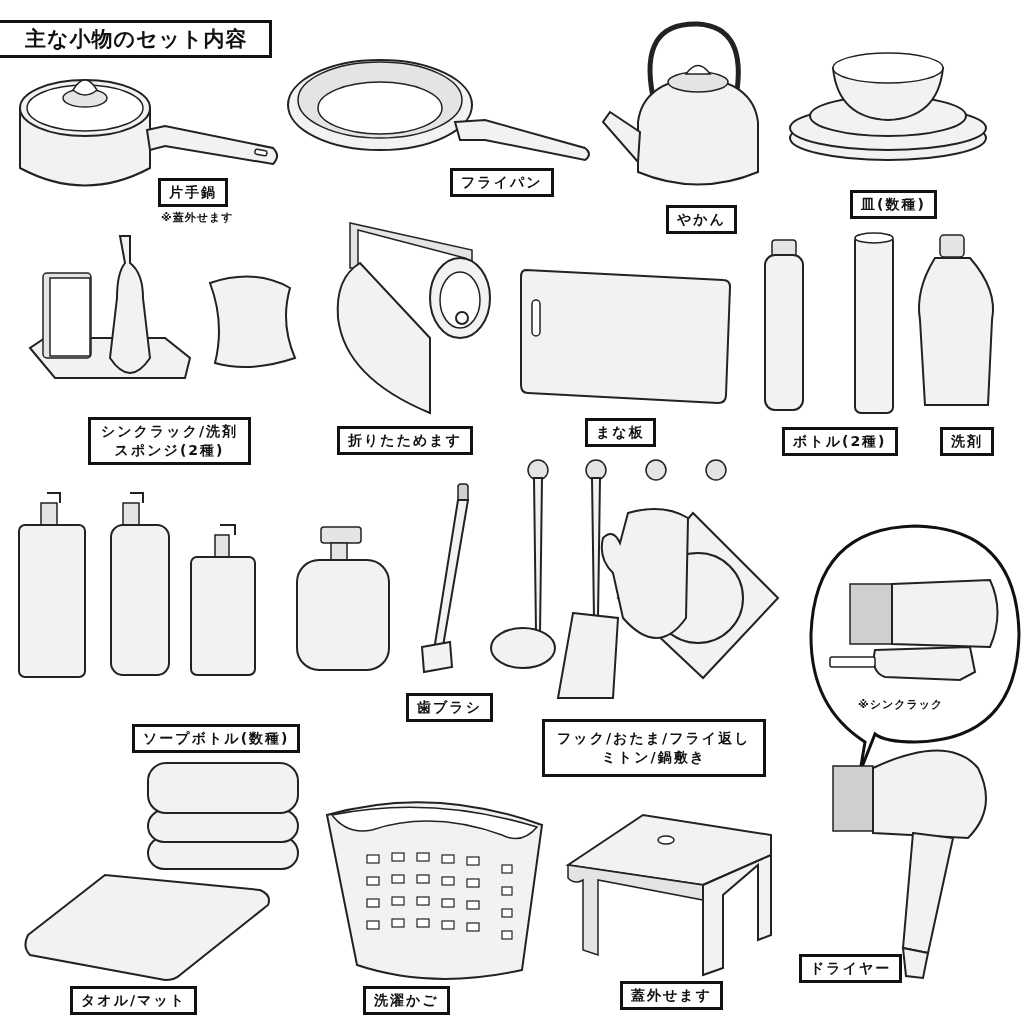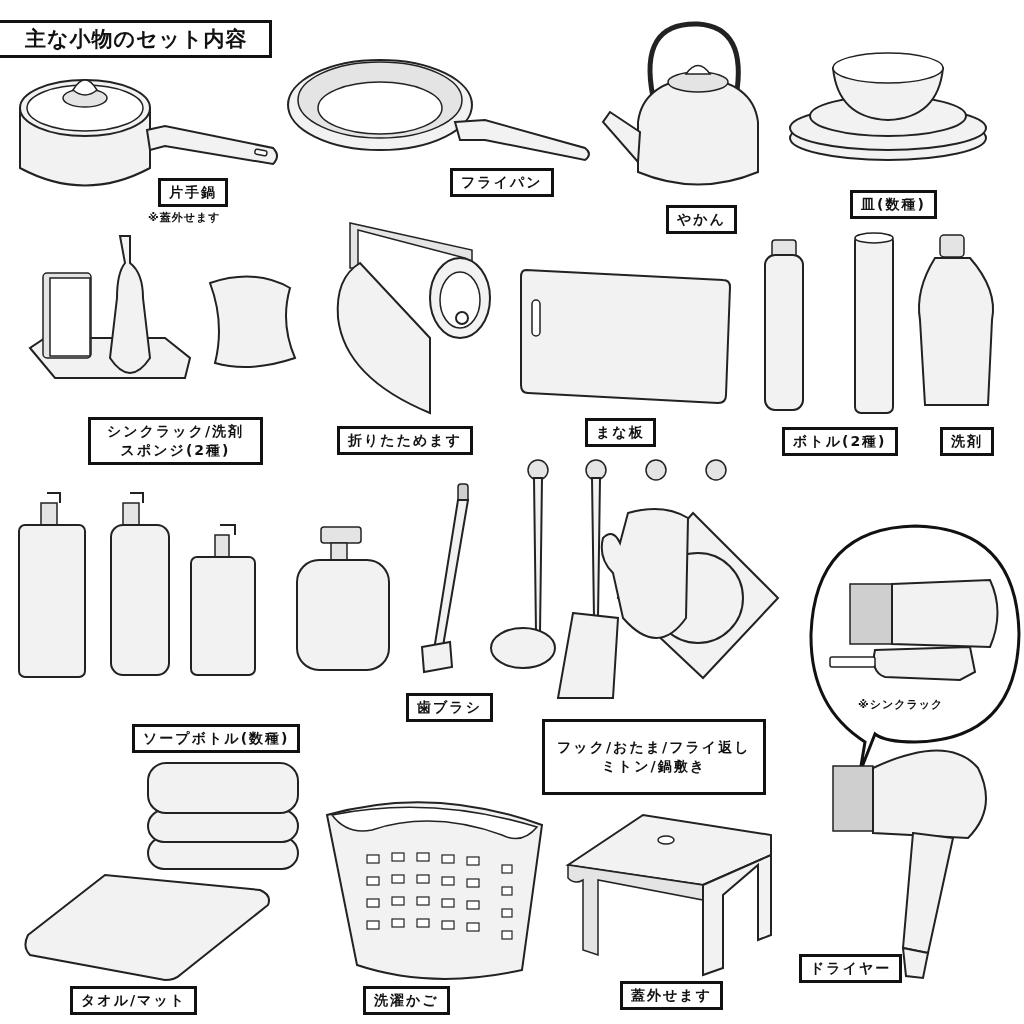--- a/index.html
+++ b/index.html
@@ -22,21 +22,21 @@
 <svg class="ill" style="left:15px;top:68px" width="270" height="130" viewBox="0 0 270 130">
   <path class="s" d="M5 40 L5 100 Q70 135 135 100 L135 40 Z"></path>
   <ellipse class="s" cx="70" cy="40" rx="65" ry="28"></ellipse>
   <ellipse class="w" cx="70" cy="40" rx="58" ry="23"></ellipse>
   <ellipse class="s2" cx="70" cy="30" rx="22" ry="9"></ellipse>
   <path class="w" d="M58 22 Q70 2 82 22 Q70 32 58 22Z"></path>
   <path class="s" d="M132 62 L150 58 L258 80 Q266 88 258 96 L150 78 L135 82 Z"></path>
   <rect class="w" x="240" y="82" width="12" height="5" rx="2" transform="rotate(10 246 84)"></rect>
 </svg>
 <div class="label" style="left:158px;top:178px">片手鍋</div>
-<div class="note" style="left:148px;top:210px">※蓋外せます</div>
+<div class="note" style="left:161px;top:210px">※蓋外せます</div>
 
 <svg class="ill" style="left:285px;top:50px" width="320" height="120" viewBox="0 0 320 120">
   <ellipse class="s" cx="95" cy="55" rx="92" ry="45"></ellipse>
   <ellipse class="s2" cx="95" cy="50" rx="82" ry="38"></ellipse>
   <ellipse class="w" cx="95" cy="58" rx="62" ry="26"></ellipse>
   <path class="s" d="M170 72 L200 70 L300 98 Q308 104 300 110 L200 90 L175 90 Z"></path>
 </svg>
 <div class="label" style="left:450px;top:168px">フライパン</div>
 
 <svg class="ill" style="left:598px;top:12px" width="175" height="180" viewBox="0 0 175 180">
@@ -57,21 +57,21 @@
 </svg>
 <div class="label" style="left:850px;top:190px">皿(数種)</div>
 
 <svg class="ill" style="left:25px;top:228px" width="280" height="165" viewBox="0 0 280 165">
   <path class="s" d="M5 120 L30 150 L160 150 L165 130 L140 110 L20 110 Z"></path>
   <rect class="s2" x="18" y="45" width="48" height="85" rx="4"></rect>
   <rect class="w" x="25" y="50" width="40" height="78"></rect>
   <path class="s" d="M95 8 L105 8 L105 35 Q118 45 118 70 L125 130 Q105 160 85 130 L92 70 Q92 45 100 35 Z"></path>
   <path class="s" d="M185 55 Q230 40 265 60 Q255 95 270 130 Q225 145 190 135 Q200 95 185 55Z"></path>
 </svg>
-<div class="label" style="left:88px;top:417px;padding:2px 16px">
+<div class="label" style="left:88px;top:417px;padding:2px 10px">
   <div>シンクラック/洗剤</div>
   <div>スポンジ(2種)</div>
 </div>
 
 <svg class="ill" style="left:330px;top:218px" width="170" height="200" viewBox="0 0 170 200">
   <path class="s2" d="M20 5 L20 50 L28 50 L28 12 L135 40 L135 55 L142 52 L142 32 Z"></path>
   <path class="s" d="M30 45 Q5 60 8 100 Q15 160 100 195 L100 120 Z"></path>
   <ellipse class="s" cx="130" cy="80" rx="30" ry="40"></ellipse>
   <ellipse class="w" cx="130" cy="82" rx="20" ry="28"></ellipse>
   <circle class="n" cx="132" cy="100" r="6"></circle>
@@ -124,21 +124,21 @@
   <ellipse class="s" cx="35" cy="190" rx="32" ry="20"></ellipse>
   <circle class="s2" cx="108" cy="12" r="10"></circle>
   <path class="s" d="M104 20 L112 20 L110 160 L106 160 Z"></path>
   <path class="s" d="M85 155 L130 160 L125 240 L70 240 Z"></path>
   <circle class="s2" cx="168" cy="12" r="10"></circle>
     <circle class="s2" cx="228" cy="12" r="10"></circle>
   <path class="s" d="M205 55 L290 140 L215 220 L130 140 Z"></path>
   <circle class="n" cx="210" cy="140" r="45"></circle>
   <path class="s" d="M140 55 Q175 45 200 60 L198 160 Q170 200 135 160 L125 115 Q110 100 115 80 Q125 70 132 85 Z"></path>
 </svg>
-<div class="label" style="left:542px;top:719px;padding:16px 12px">
+<div class="label" style="left:542px;top:719px;padding:7px 12px">
   <div>フック/おたま/フライ返し</div>
   <div>ミトン/鍋敷き</div>
 </div>
 
 <svg class="ill" style="left:805px;top:522px" width="219" height="255" viewBox="0 0 219 255">
   <path d="M60 220 Q5 185 6 112 Q10 6 110 4 Q212 6 214 112 Q212 218 110 220 Q80 220 70 212 L55 250 Z" fill="#fff" stroke="#111" stroke-width="3"></path>
   <rect class="s3" x="45" y="62" width="42" height="60"></rect>
   <path class="s" d="M87 62 L185 58 Q200 90 185 125 L87 122 Z"></path>
   <path class="s" d="M70 128 L165 125 L170 150 L155 158 L80 155 Q65 150 70 128 Z"></path>
   <rect class="w" x="25" y="135" width="45" height="10" rx="2"></rect>

